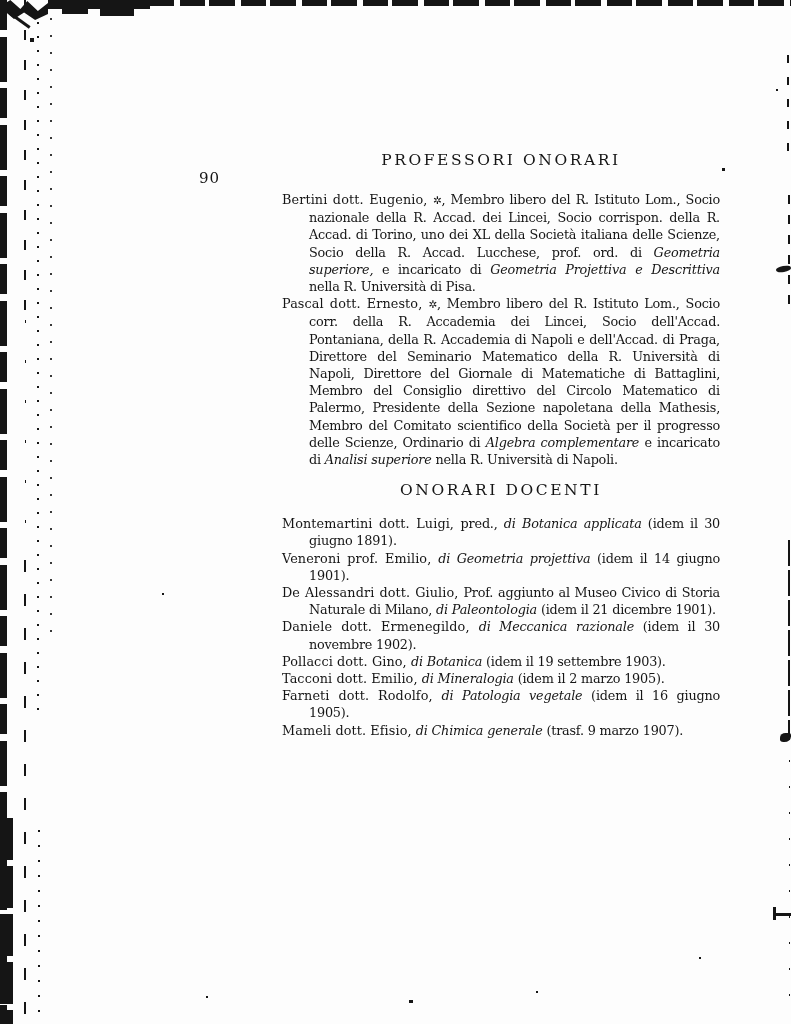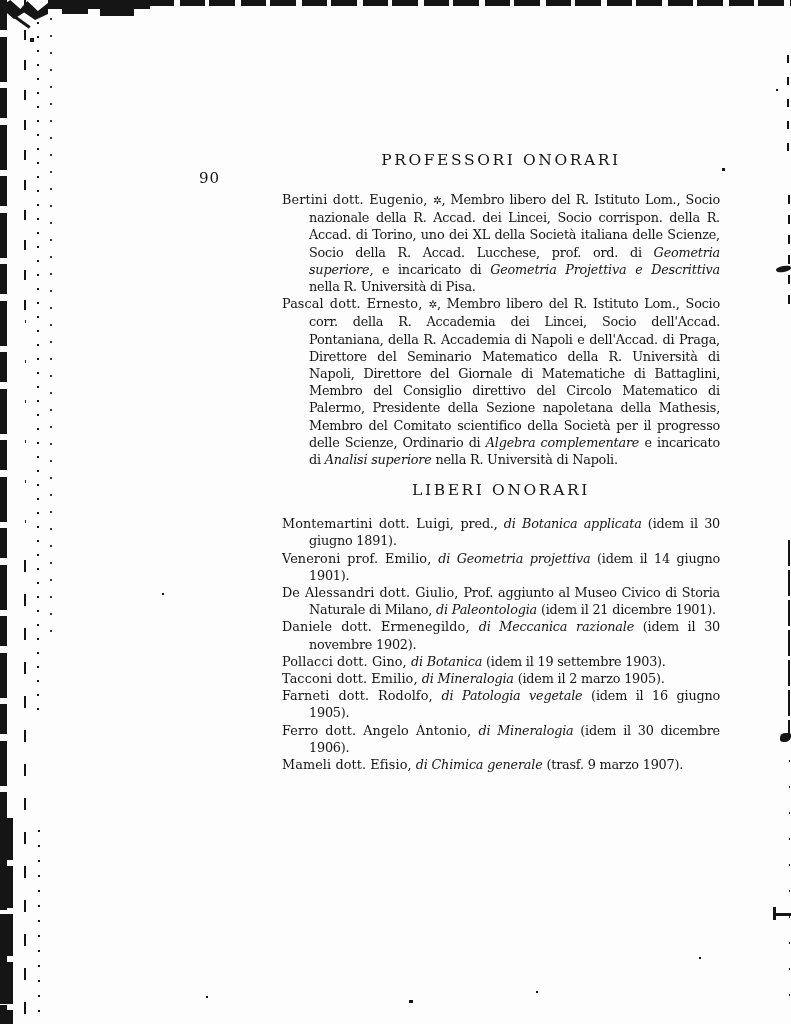--- a/index.html
+++ b/index.html
@@ -70,25 +70,24 @@
     <div class="art" style="left:536px;top:991px;width:2px;height:2px;"></div>
     <div class="art" style="left:699px;top:957px;width:2px;height:2px;"></div>
   </div>
 
   <div class="page-number">90</div>
 
   <div class="content">
       <div class="section-heading">PROFESSORI ONORARI</div>
       <p class="entry"><span class="seg-bold">Bertini dott. Eugenio, </span><span class="seg-star">✲</span><span class="seg-plain">, Membro libero del R. Istituto Lom., Socio nazionale della R. Accad. dei Lincei, Socio corrispon. della R. Accad. di Torino, uno dei XL della Società italiana delle Scienze, Socio della R. Accad. Lucchese, prof. ord. di </span><span class="seg-italic">Geometria superiore,</span><span class="seg-plain"> e incaricato di </span><span class="seg-italic">Geometria Projettiva e Descrittiva</span><span class="seg-plain"> nella R. Università di Pisa.</span></p>
       <p class="entry"><span class="seg-bold">Pascal dott. Ernesto, </span><span class="seg-star">✲</span><span class="seg-plain">, Membro libero del R. Istituto Lom., Socio corr. della R. Accademia dei Lincei, Socio dell'Accad. Pontaniana, della R. Accademia di Napoli e dell'Accad. di Praga, Direttore del Seminario Matematico della R. Università di Napoli, Direttore del Giornale di Matematiche di Battaglini, Membro del Consiglio direttivo del Circolo Matematico di Palermo, Presidente della Sezione napoletana della Mathesis, Membro del Comitato scientifico della Società per il progresso delle Scienze, Ordinario di </span><span class="seg-italic">Algebra complementare</span><span class="seg-plain"> e incaricato di </span><span class="seg-italic">Analisi superiore</span><span class="seg-plain"> nella R. Università di Napoli.</span></p>
-      <div class="section-heading">LIBERI ONORARI</div>
+      <div class="section-heading">ONORARI DOCENTI</div>
       <p class="entry"><span class="seg-bold">Montemartini dott. Luigi, </span><span class="seg-plain">pred., </span><span class="seg-italic">di Botanica applicata</span><span class="seg-plain"> (idem il 30 giugno 1891).</span></p>
       <p class="entry"><span class="seg-bold">Veneroni prof. Emilio, </span><span class="seg-italic">di Geometria projettiva</span><span class="seg-plain"> (idem il 14 giugno 1901).</span></p>
       <p class="entry"><span class="seg-bold">De Alessandri dott. Giulio, </span><span class="seg-plain">Prof. aggiunto al Museo Civico di Storia Naturale di Milano, </span><span class="seg-italic">di Paleontologia</span><span class="seg-plain"> (idem il 21 dicembre 1901).</span></p>
       <p class="entry"><span class="seg-bold">Daniele dott. Ermenegildo, </span><span class="seg-italic">di Meccanica razionale</span><span class="seg-plain"> (idem il 30 novembre 1902).</span></p>
       <p class="entry"><span class="seg-bold">Pollacci dott. Gino, </span><span class="seg-italic">di Botanica</span><span class="seg-plain"> (idem il 19 settembre 1903).</span></p>
       <p class="entry"><span class="seg-bold">Tacconi dott. Emilio, </span><span class="seg-italic">di Mineralogia</span><span class="seg-plain"> (idem il 2 marzo 1905).</span></p>
       <p class="entry"><span class="seg-bold">Farneti dott. Rodolfo, </span><span class="seg-italic">di Patologia vegetale</span><span class="seg-plain"> (idem il 16 giugno 1905).</span></p>
-      <p class="entry"><span class="seg-bold">Ferro dott. Angelo Antonio, </span><span class="seg-italic">di Mineralogia</span><span class="seg-plain"> (idem il 30 dicembre 1906).</span></p>
       <p class="entry"><span class="seg-bold">Mameli dott. Efisio, </span><span class="seg-italic">di Chimica generale</span><span class="seg-plain"> (trasf. 9 marzo 1907).</span></p>
     </div>
 
 </div>
 
 </body></html>

